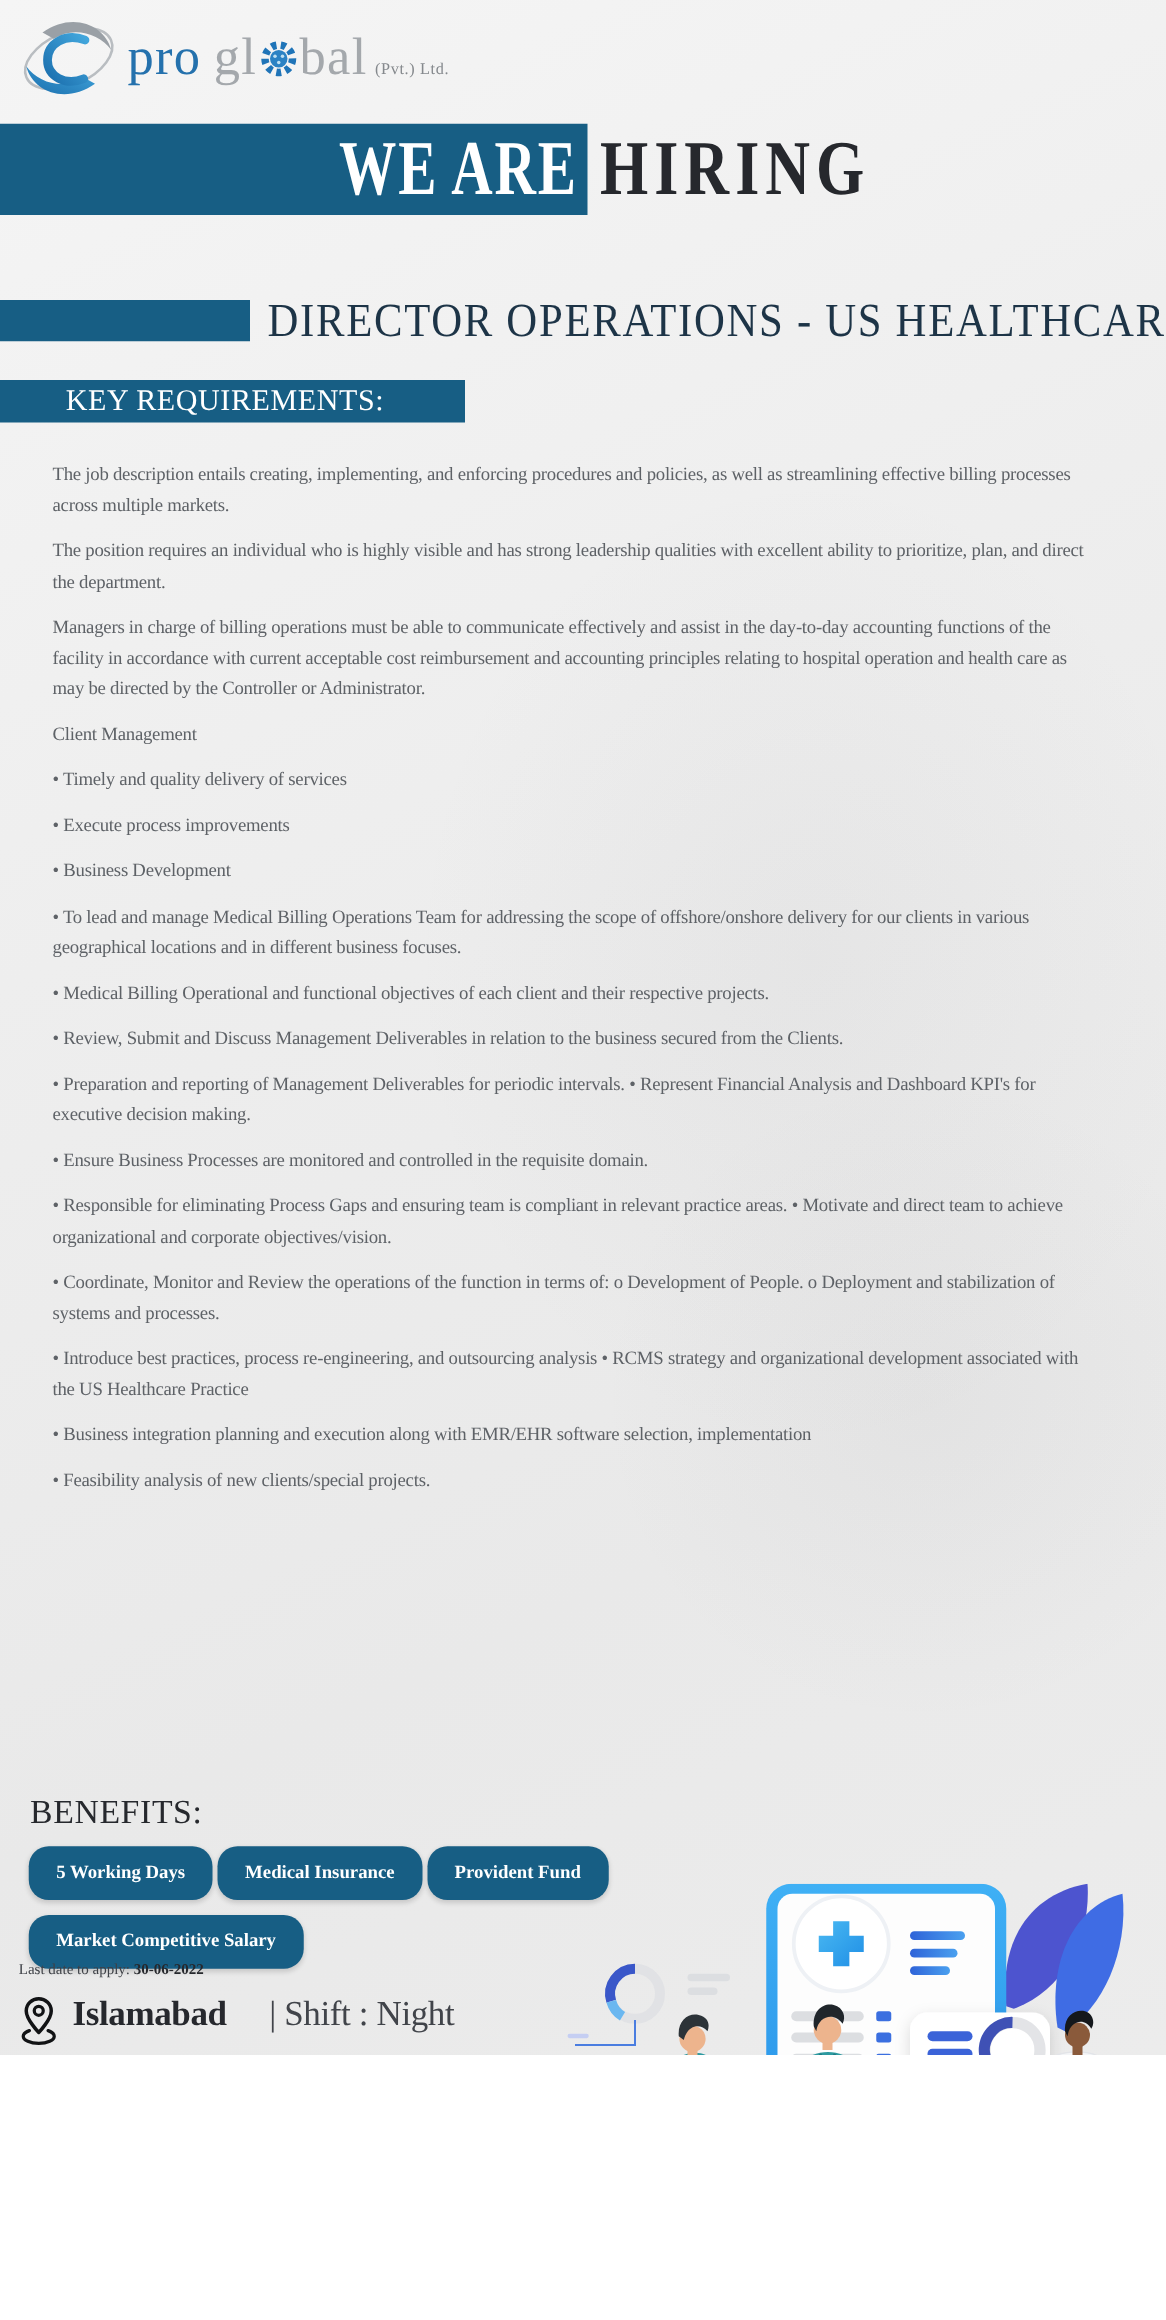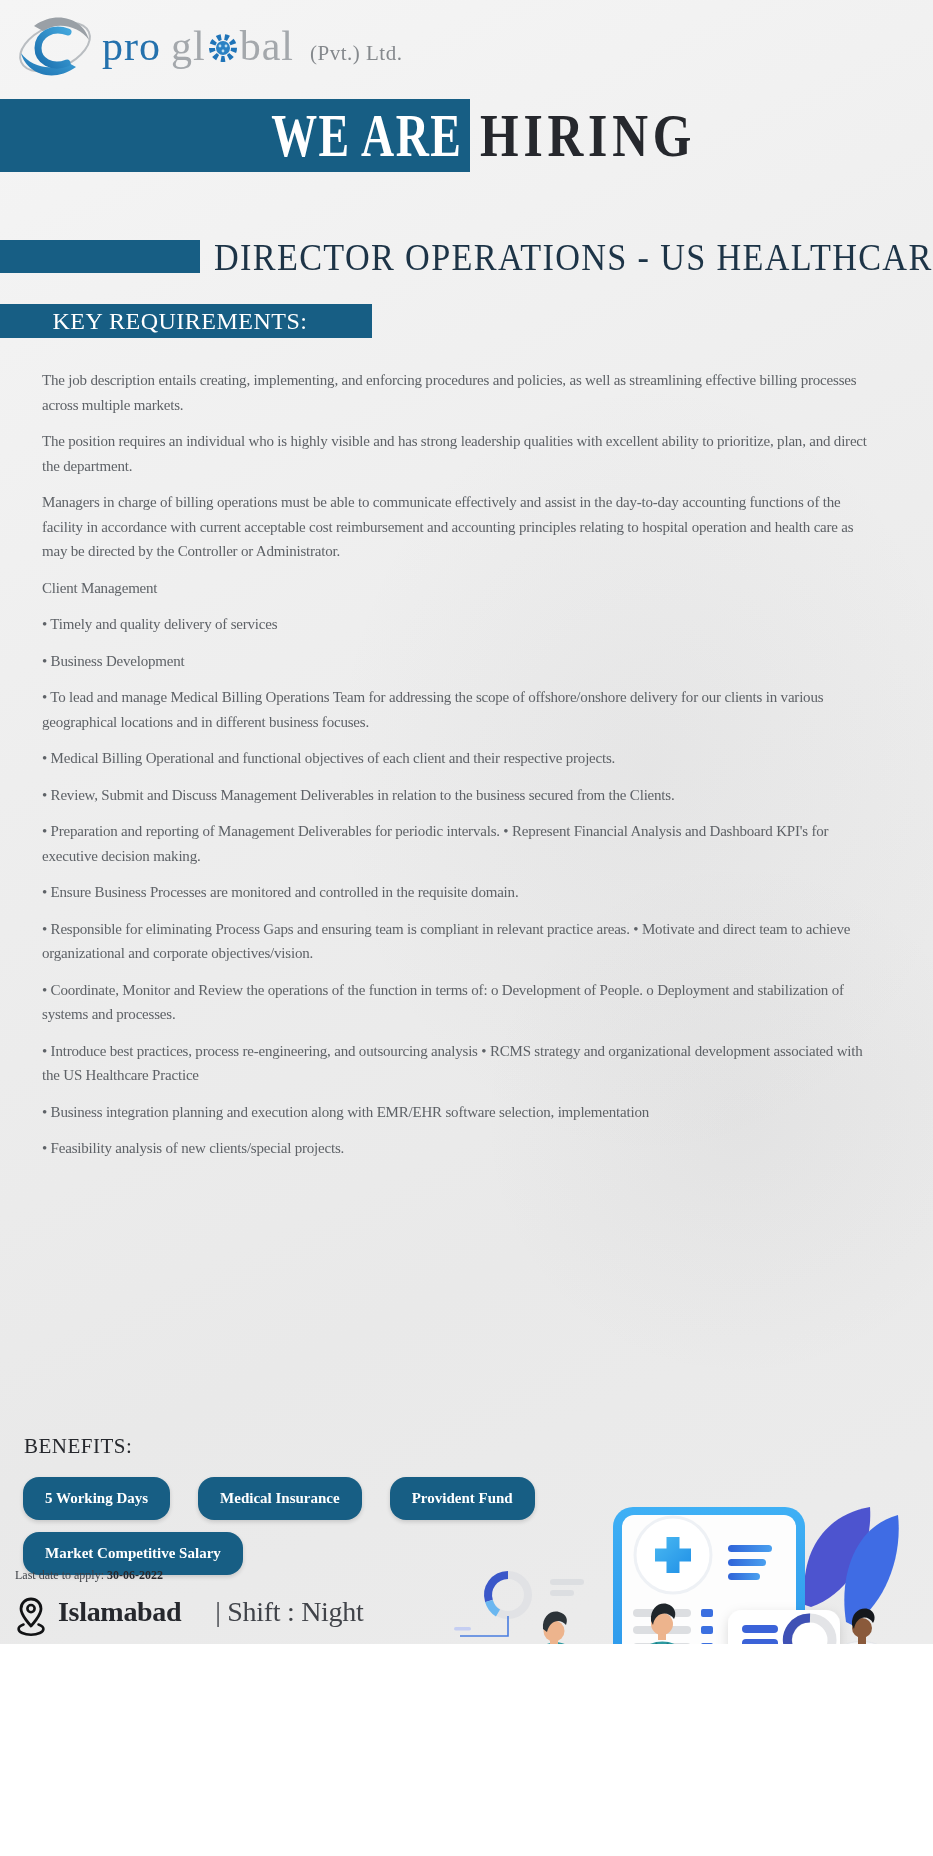--- a/index.html
+++ b/index.html
@@ -12,21 +12,21 @@
   .wm1{left:330px;top:380px;width:640px;height:780px;background:radial-gradient(closest-side,rgba(120,120,125,.06),rgba(0,0,0,0));}
   .wm2{left:480px;top:860px;width:520px;height:520px;background:radial-gradient(closest-side,rgba(110,110,115,.05),rgba(0,0,0,0));}
 
   
   .logo{position:absolute;left:14px;top:10px;display:flex;align-items:center;}
   .logo-swirl{width:82px;height:72px;}
   .logo-words{display:flex;align-items:baseline;margin-left:6px;letter-spacing:1px;}
   .lw-blue{font-size:42px;color:#2471ad;}
   .lw-gray{font-size:42px;color:#a4a8ac;}
   .logo-gear{width:30px;height:30px;margin:0 2px;position:relative;top:3px;}
-  .lw-suffix{font-size:21px;color:#85898d;margin-left:16px;letter-spacing:.5px;}
+  .lw-suffix{font-size:13px;color:#85898d;margin-left:6px;letter-spacing:.5px;}
 
   
   .banner-box{position:absolute;left:0;top:99px;width:470px;height:73px;background:#175e84;}
   .we-are{position:absolute;right:8px;top:0;height:73px;line-height:73px;color:#fff;
     font-size:62px;font-weight:bold;white-space:nowrap;letter-spacing:2px;
     transform:scaleX(.74);transform-origin:right center;}
   .hiring{position:absolute;left:480px;top:99px;height:73px;line-height:73px;color:#26282d;
     font-size:62px;font-weight:bold;white-space:nowrap;letter-spacing:6px;
     transform:scaleX(.8);transform-origin:left center;}
 
@@ -36,23 +36,23 @@
     white-space:nowrap;letter-spacing:1.5px;transform:scaleX(.9);transform-origin:left center;}
 
   
   .keyreq-bar{position:absolute;left:0;top:304px;width:372px;height:34px;background:#175e84;
     color:#fff;font-size:24px;line-height:34px;text-align:center;padding-right:12px;
     box-sizing:border-box;letter-spacing:.5px;}
   .req-body{position:absolute;left:42px;top:368px;width:836px;color:#5e6267;font-size:15px;letter-spacing:-.2px;}
   .req-body p{margin:0 0 12px 0;line-height:24.5px;}
 
   
-  .benefits-heading{position:absolute;left:24px;top:1434px;font-size:21px;color:#26282d;letter-spacing:.5px;}
+  .benefits-heading{position:absolute;left:24px;top:1434px;font-size:27px;color:#26282d;letter-spacing:.5px;}
   .pill-rows{position:absolute;left:23px;top:1477px;width:560px;}
-  .pill-row{display:flex;gap:28px;margin-bottom:12px;}
+  .pill-row{display:flex;gap:4px;margin-bottom:12px;}
   .pill{background:#175e84;color:#fff;font-weight:bold;font-size:15px;
     padding:13px 22px;border-radius:16px;white-space:nowrap;box-shadow:0 2px 4px rgba(0,0,0,.15);}
 
   
   .location-row{position:absolute;left:14px;top:1596px;display:flex;align-items:flex-start;gap:10px;}
   .pin-icon{width:34px;height:42px;}
   .loc-city{font-size:28px;font-weight:bold;color:#26282d;letter-spacing:-.3px;}
   .loc-shift{font-size:28px;color:#41444a;letter-spacing:-.3px;margin-left:24px;}
 
   
@@ -115,20 +115,21 @@
   <div class="title-bar"></div>
   <div class="job-title">DIRECTOR OPERATIONS - US HEALTHCARE</div>
 
   <div class="keyreq-bar">KEY REQUIREMENTS:</div>
   <div class="req-body">
     <p>The job description entails creating, implementing, and enforcing procedures and policies, as well as streamlining effective billing processes across multiple markets.</p>
     <p>The position requires an individual who is highly visible and has strong leadership qualities with excellent ability to prioritize, plan, and direct the department.</p>
     <p>Managers in charge of billing operations must be able to communicate effectively and assist in the day-to-day accounting functions of the facility in accordance with current acceptable cost reimbursement and accounting principles relating to hospital operation and health care as may be directed by the Controller or Administrator.</p>
     <p>Client Management</p>
     <p>• Timely and quality delivery of services</p>
+    <p>• Execute process improvements</p>
     <p>• Business Development</p>
     <p>• To lead and manage Medical Billing Operations Team for addressing the scope of offshore/onshore delivery for our clients in various geographical locations and in different business focuses.</p>
     <p>• Medical Billing Operational and functional objectives of each client and their respective projects.</p>
     <p>• Review, Submit and Discuss Management Deliverables in relation to the business secured from the Clients.</p>
     <p>• Preparation and reporting of Management Deliverables for periodic intervals. • Represent Financial Analysis and Dashboard KPI's for executive decision making.</p>
     <p>• Ensure Business Processes are monitored and controlled in the requisite domain.</p>
     <p>• Responsible for eliminating Process Gaps and ensuring team is compliant in relevant practice areas. • Motivate and direct team to achieve organizational and corporate objectives/vision.</p>
     <p>• Coordinate, Monitor and Review the operations of the function in terms of: o Development of People. o Deployment and stabilization of systems and processes.</p>
     <p>• Introduce best practices, process re-engineering, and outsourcing analysis • RCMS strategy and organizational development associated with the US Healthcare Practice</p>
     <p>• Business integration planning and execution along with EMR/EHR software selection, implementation</p>

